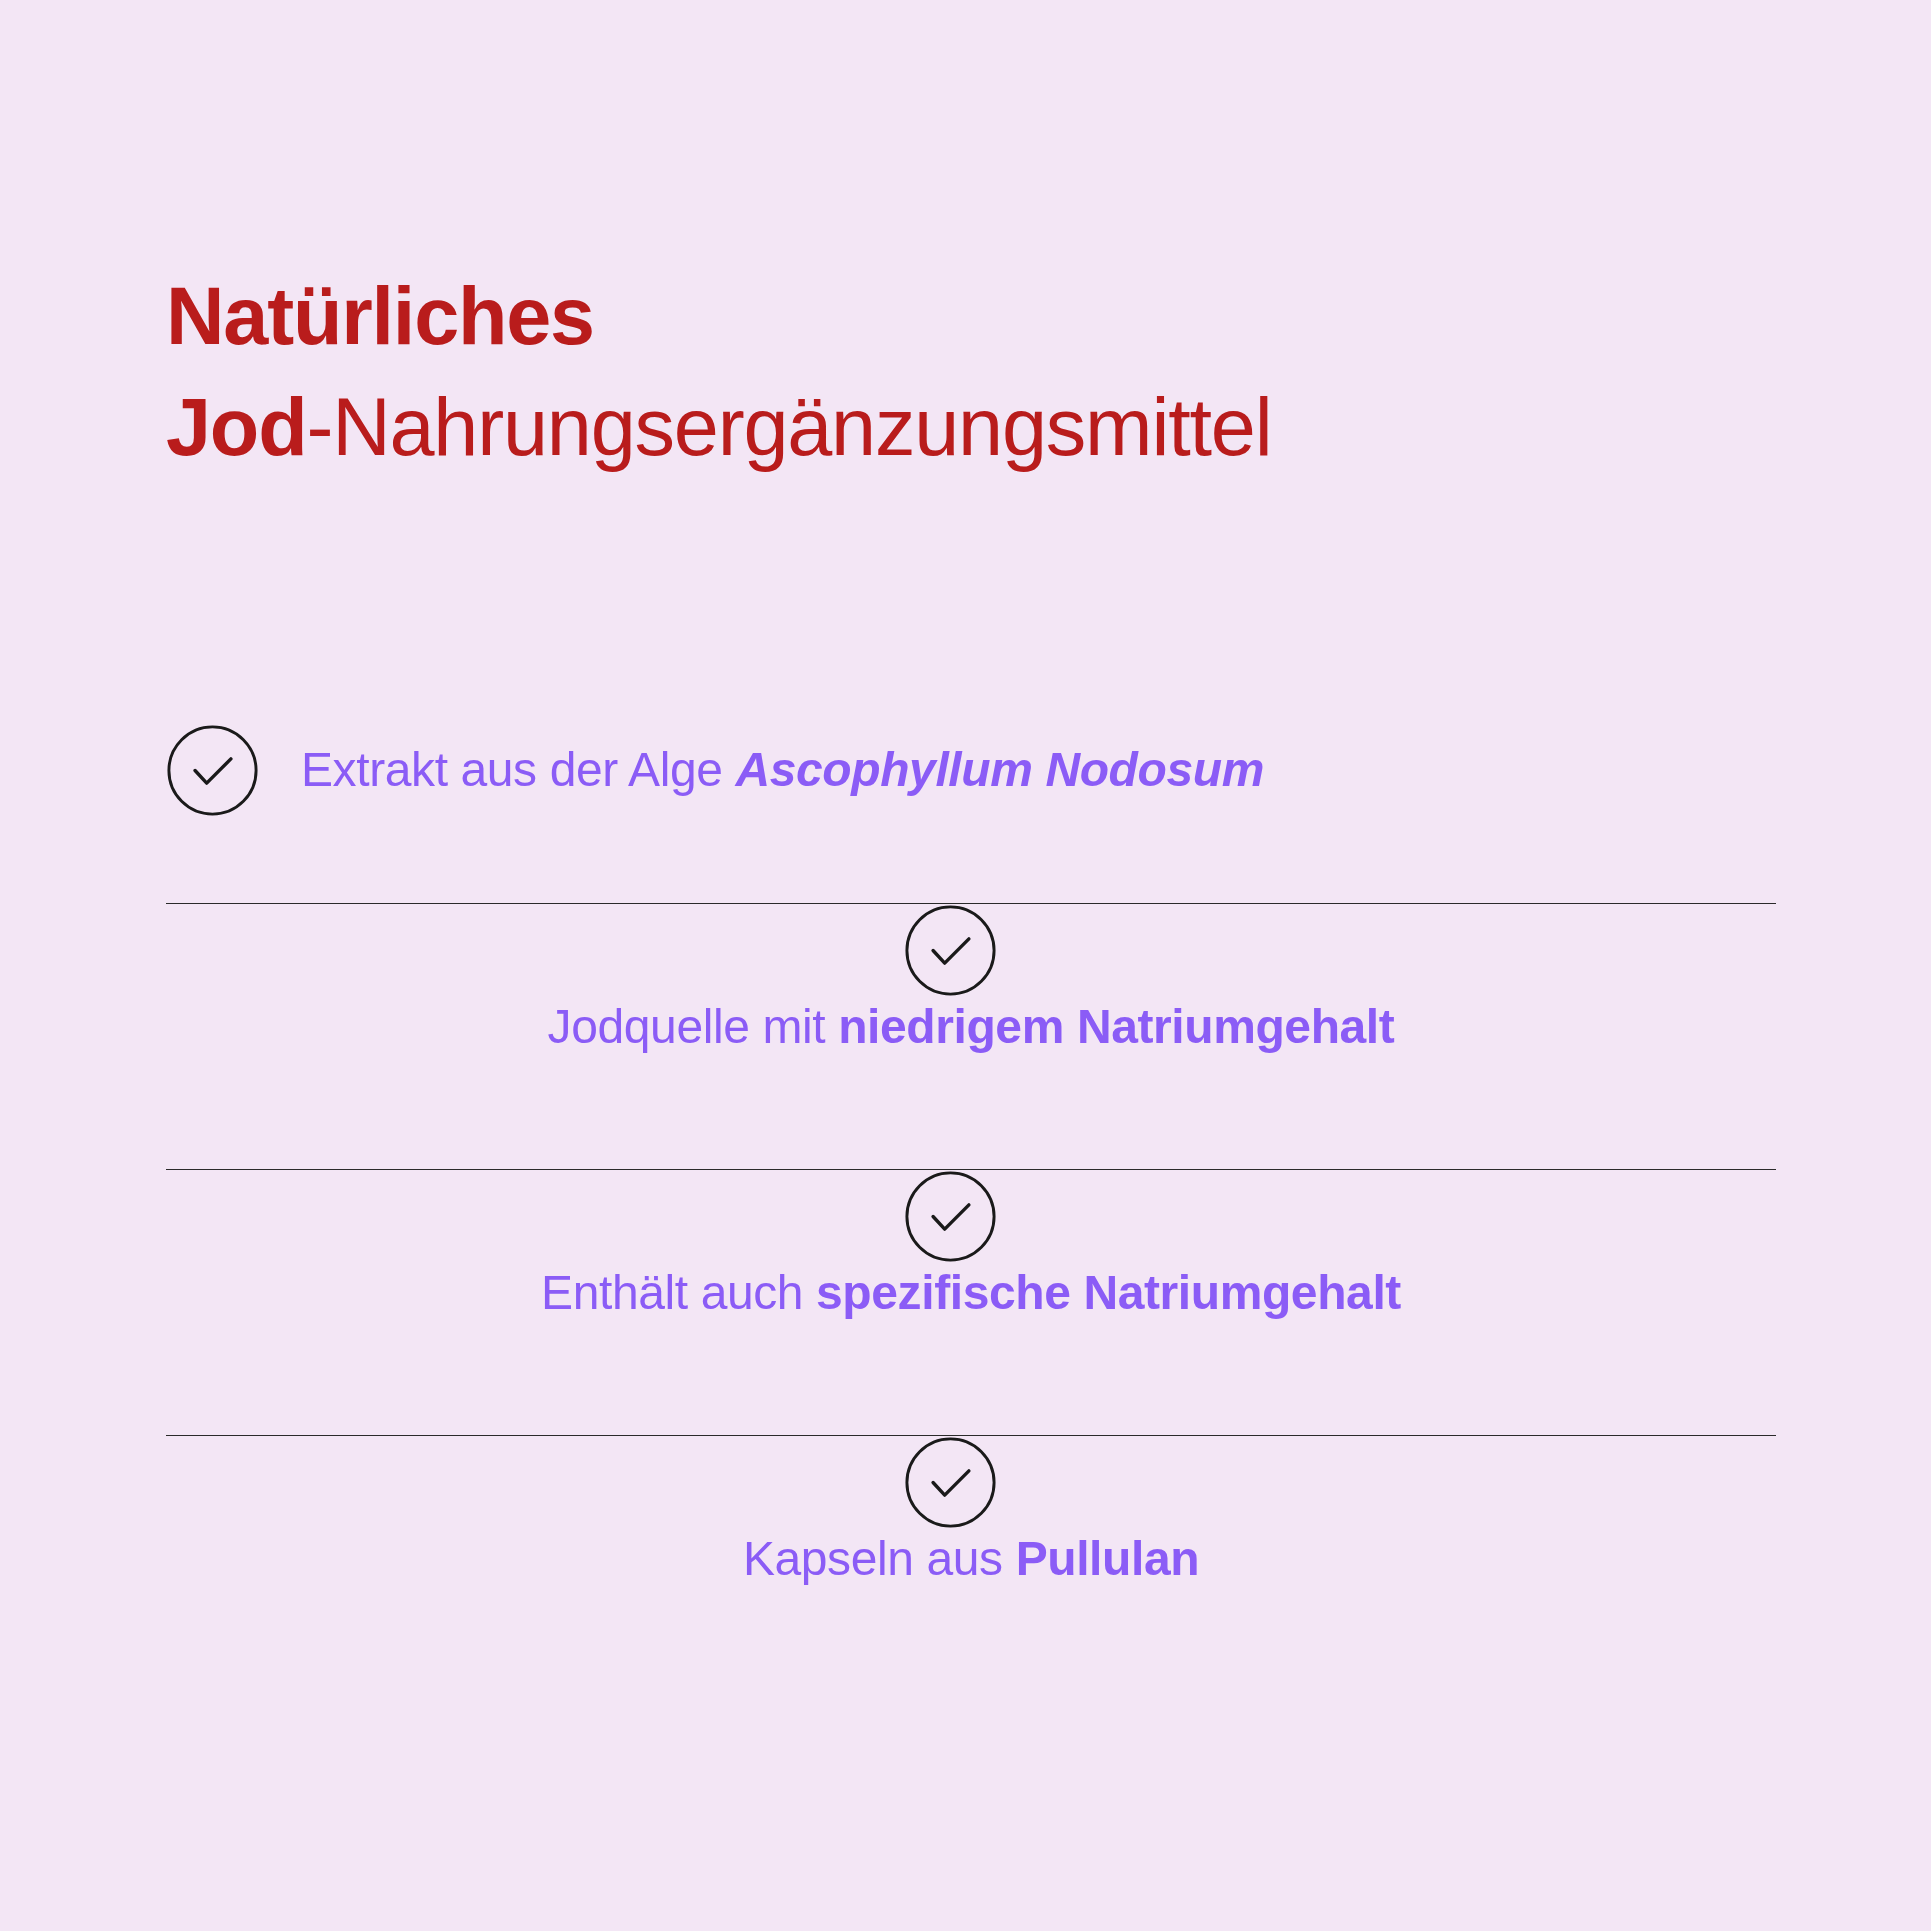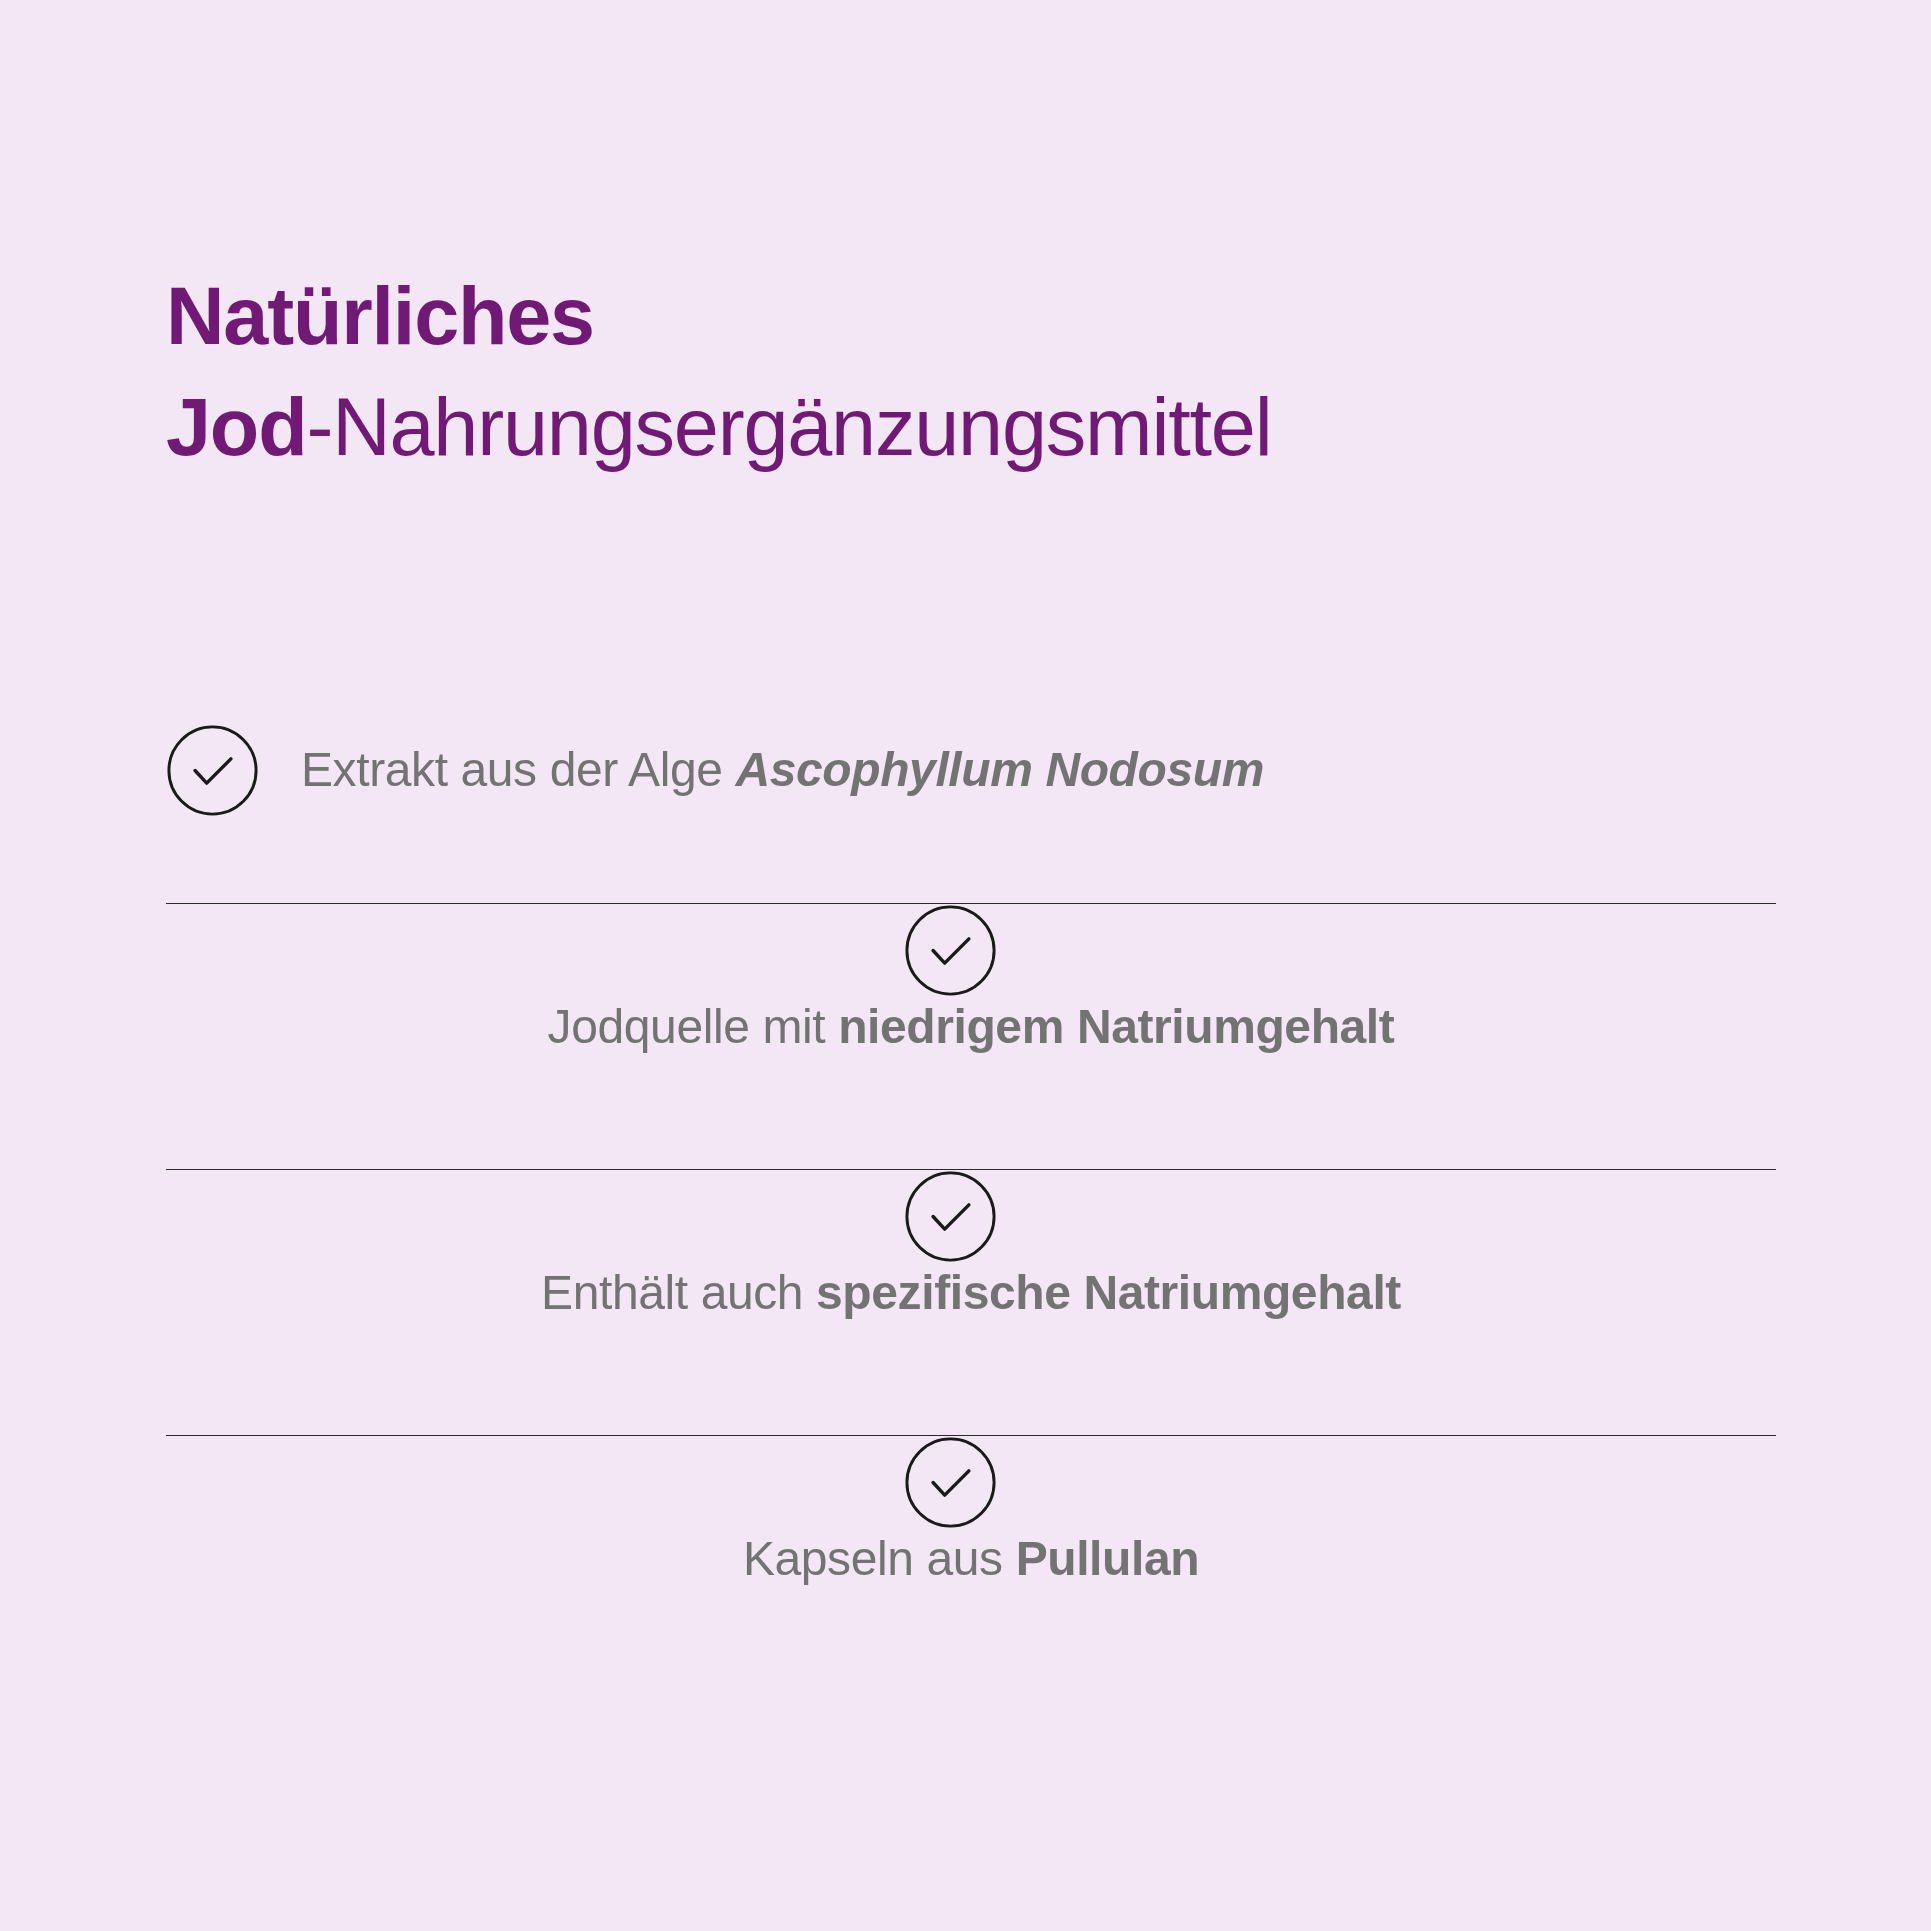--- a/index.html
+++ b/index.html
@@ -23,21 +23,21 @@
   }
   .headline {
     position: absolute;
     left: 166px;
     top: 214px;
     width: 1641px;
     font-size: 81px;
     line-height: 1.20;
     font-weight: 400;
     letter-spacing: -1.2px;
-    color: #701a75;
+    color: #b91c1c;
   }
   .headline .b {
     font-weight: 700;
   }
   .headline .line2 {
     display: block;
     margin-top: 14px;
   }
 
   .features {
@@ -64,21 +64,21 @@
     margin-right: 42px;
   }
   .check-circle svg {
     display: block;
   }
   .feature-text {
     font-size: 48px;
     line-height: 1.25;
     font-weight: 400;
     letter-spacing: -0.4px;
-    color: #737373;
+    color: #8b5cf6;
     white-space: nowrap;
   }
   .feature-text .strong {
     font-weight: 700;
   }
   .feature-text .strong-italic {
     font-weight: 700;
     font-style: italic;
   }
 </style>

